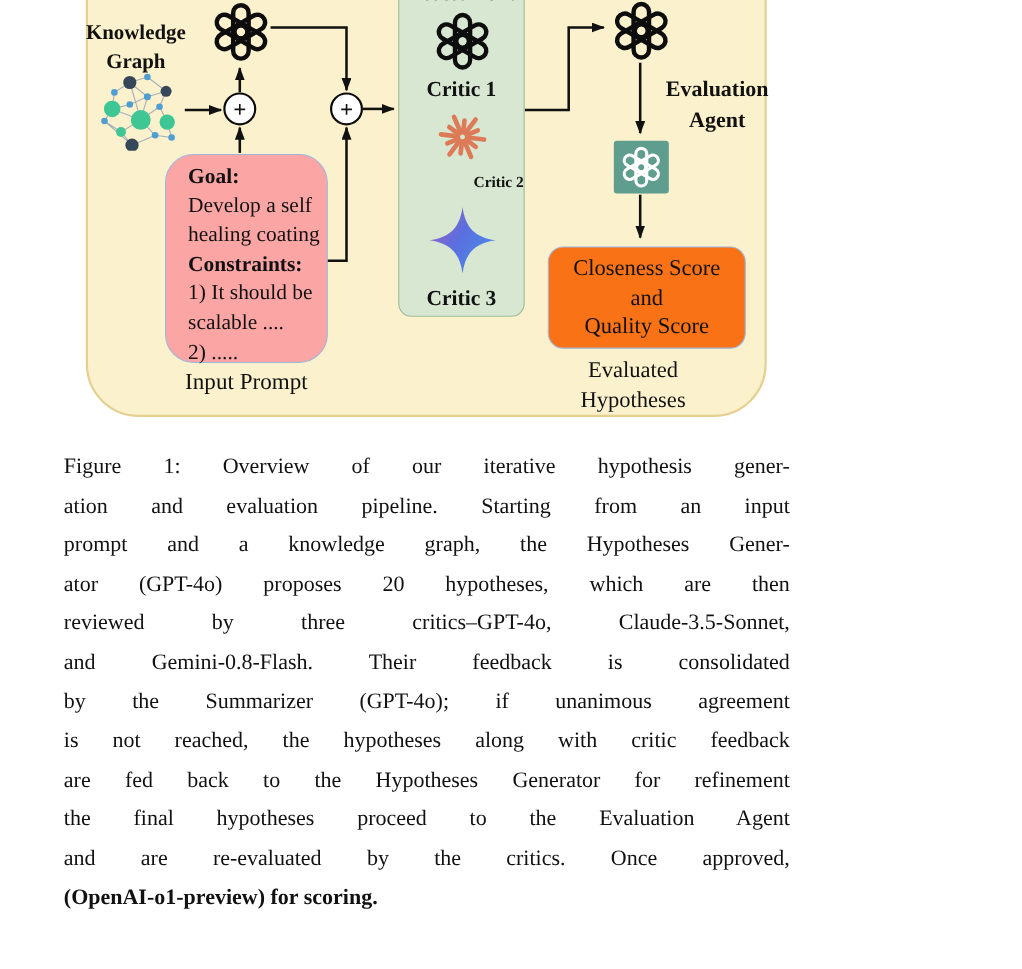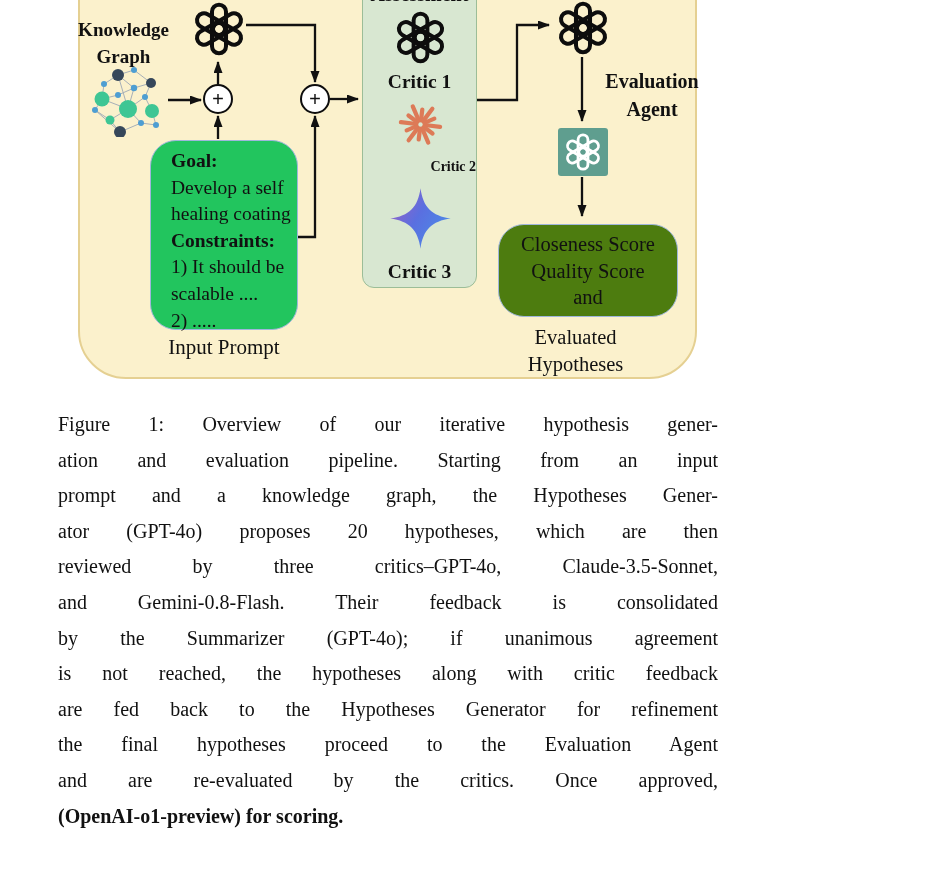--- a/index.html
+++ b/index.html
@@ -14,21 +14,21 @@
   #knowledge-graph-label{left:66px;top:16px;width:115px;}
   #kg-icon{left:88px;top:63px;width:76px;height:76px;}
   .openai-slot{display:block;}
   #generator-openai-icon{left:192px;top:2px;width:54px;height:54px;}
   #summarizer-openai-icon{left:556px;top:1px;width:54px;height:54px;}
   .plus-node{width:30px;height:30px;border:2.5px solid #0d0d0d;border-radius:50%;background:#fff;
     display:flex;align-items:center;justify-content:center;font-size:21px;font-weight:bold;line-height:1;box-sizing:border-box;}
   #plus-node-1{left:203px;top:84px;}
   #plus-node-2{left:300px;top:84px;}
   
-  #input-prompt-box{left:150px;top:140px;width:148px;height:190px;background:#22c55e;
+  #input-prompt-box{left:150px;top:140px;width:148px;height:190px;background:#fca5a5;
     border:1.5px solid #9FB6DC;border-radius:26px;box-sizing:border-box;padding:7px 4px 0 20px;
     font-size:19.5px;line-height:26.6px;}
   #input-prompt-box .b{font-weight:bold;}
   #input-prompt-caption{left:146px;top:335px;width:156px;text-align:center;font-size:21px;}
   
   #assessment-panel{left:362px;top:-30px;width:115px;height:318px;background:#D8E7D1;
     border:1.5px solid #9CBD97;border-radius:12px;box-sizing:border-box;}
   #assessment-title{left:0;top:12px;width:100%;text-align:center;font-weight:bold;font-size:20px;}
   #critic1-openai-icon{left:31px;top:40px;width:53px;height:53px;}
   #critic-1-label{left:0;top:100px;width:100%;text-align:center;font-weight:bold;font-size:19.5px;}
@@ -36,22 +36,22 @@
   #critic-2-label{left:0;top:188px;width:100%;text-align:right;font-weight:bold;font-size:14px;}
   #gemini-icon{left:26px;top:216px;width:63px;height:63px;}
   #critic-3-label{left:0;top:290px;width:100%;text-align:center;font-weight:bold;font-size:19.5px;}
   
   #evaluation-agent-label{left:599px;top:67px;width:106px;text-align:center;font-weight:bold;
     font-size:20px;line-height:28px;}
   #evaluation-openai-badge{left:558px;top:128px;width:50px;height:48px;background:#5F9E8F;
     border-radius:3px;display:flex;align-items:center;justify-content:center;}
   #evaluation-openai-badge .openai-slot{width:38px;height:38px;}
   
-  #score-box{left:498px;top:224px;width:180px;height:93px;background:#4d7c0f;border:1.5px solid #9FB6DC;
-    border-radius:26px;box-sizing:border-box;text-align:center;font-size:20.5px;line-height:26.5px;padding-top:6px;}
+  #score-box{left:498px;top:224px;width:180px;height:93px;background:#f97316;border:1.5px solid #9FB6DC;
+    border-radius:14px;box-sizing:border-box;text-align:center;font-size:20.5px;line-height:26.5px;padding-top:6px;}
   #evaluated-hypotheses-caption{left:508px;top:324px;width:135px;text-align:center;font-size:20.5px;line-height:26.5px;}
   
   #figure-caption{left:58px;top:407px;width:660px;font-size:20px;line-height:35.6px;}
   #figure-caption .cap-line{text-align:justify;text-align-last:justify;white-space:nowrap;}
   #figure-caption .cap-line.last{text-align:left;text-align-last:left;font-weight:bold;}
 </style>
 </head>
 <body>
 
 <div class="abs" id="pipeline-container"></div>
@@ -199,22 +199,22 @@
           <rect x="37" y="5" width="26" height="56" rx="13" transform="rotate(120 50 50)"></rect>
           <rect x="37" y="5" width="26" height="56" rx="13" transform="rotate(180 50 50)"></rect>
           <rect x="37" y="5" width="26" height="56" rx="13" transform="rotate(240 50 50)"></rect>
           <rect x="37" y="5" width="26" height="56" rx="13" transform="rotate(300 50 50)"></rect>
         </g>
       </svg></span>
 </div>
 
 <div class="abs" id="score-box">
   <div>Closeness Score</div>
+  <div>and</div>
   <div>Quality Score</div>
-  <div>and</div>
 </div>
 <div class="abs" id="evaluated-hypotheses-caption">
   <div>Evaluated</div>
   <div>Hypotheses</div>
 </div>
 
 <div class="abs" id="figure-caption">
     <div class="cap-line">Figure 1: Overview of our iterative hypothesis gener-</div>
     <div class="cap-line">ation and evaluation pipeline. Starting from an input</div>
     <div class="cap-line">prompt and a knowledge graph, the Hypotheses Gener-</div>

